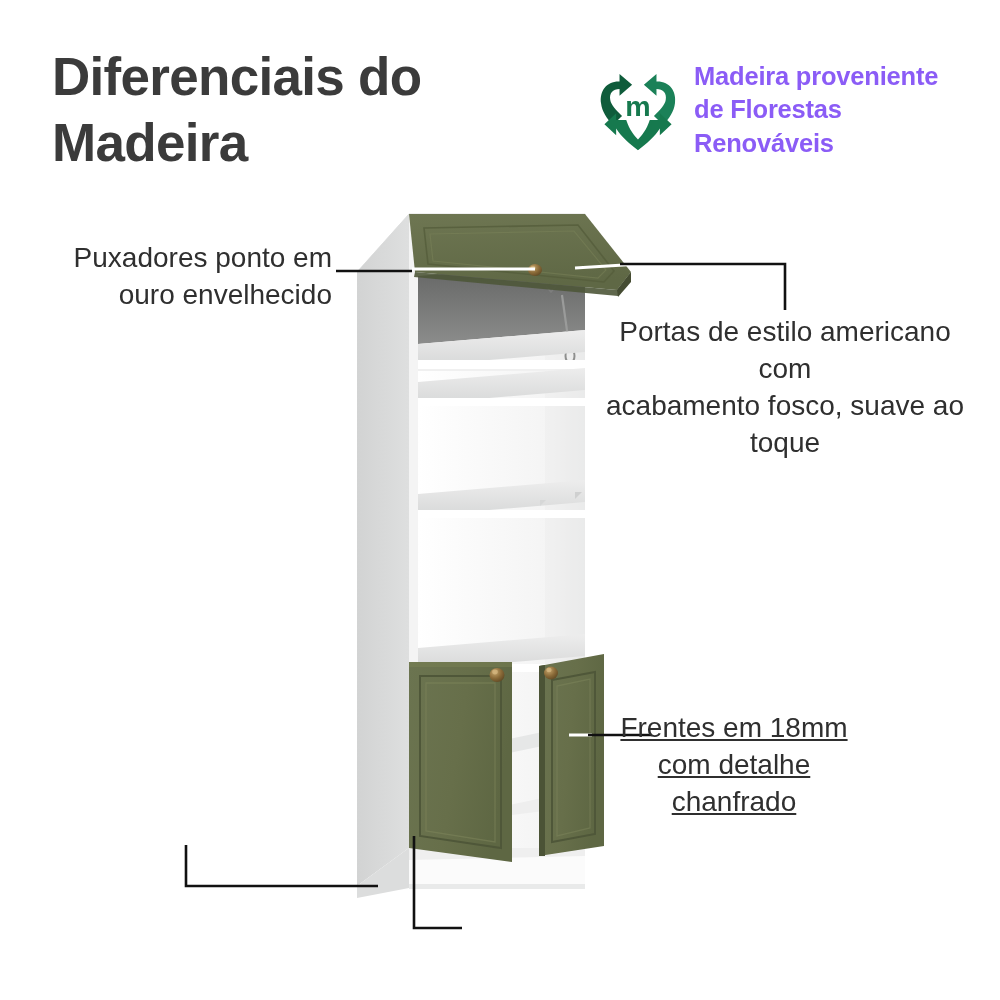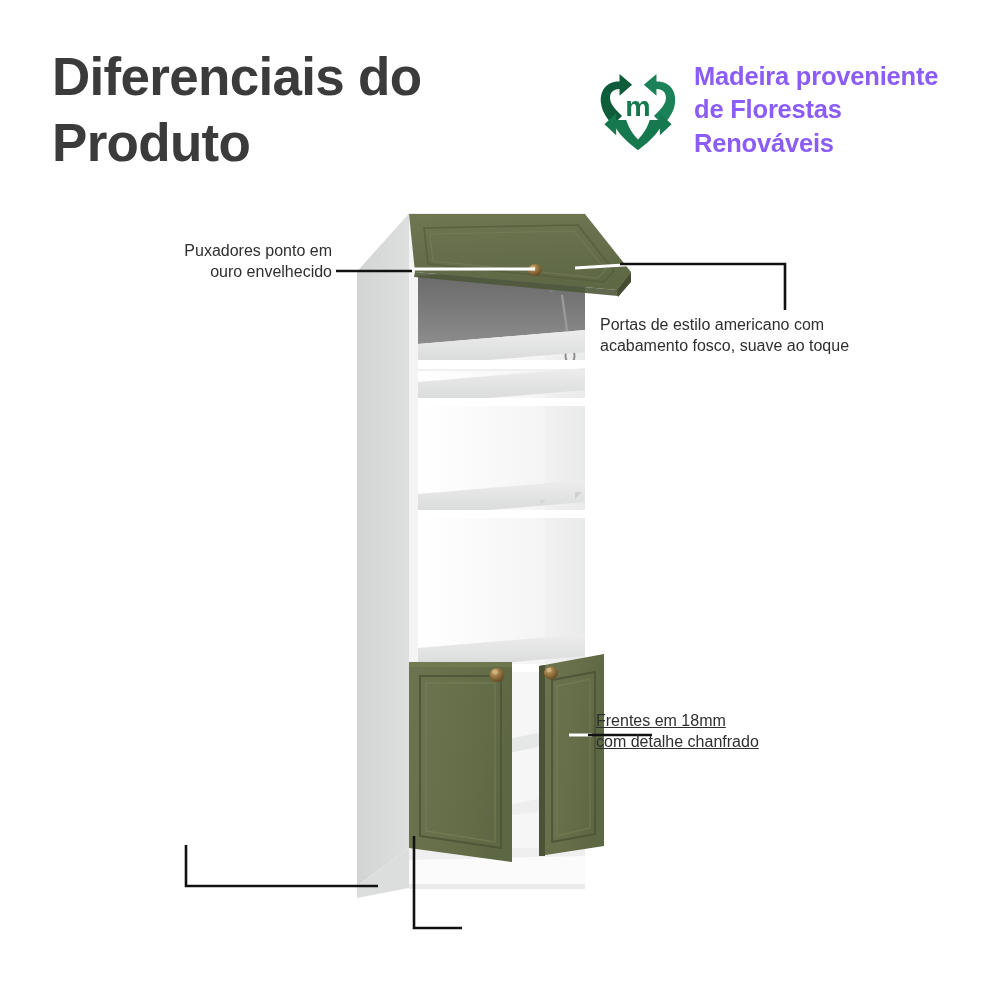--- a/index.html
+++ b/index.html
@@ -57,27 +57,27 @@
     line-height: 1.30;
     font-weight: bold;
     color: #8b5cf6;
     white-space: pre-line;
     letter-spacing: -0.2px;
   }
 
   
   .callout {
     position: absolute;
-    font-size: 16px;
+    font-size: 28px;
     line-height: 1.32;
     color: #2f2f2f;
     white-space: pre-line;
   }
   .callout.right-align { text-align: right; }
-  .callout.center-align { text-align: left; }
+  .callout.center-align { text-align: center; }
   .callout.left-align  { text-align: left; }
 
   #callout-puxadores {
     left: 40px;  top: 240px;  width: 292px;
   }
   #callout-portas {
     left: 600px; top: 314px;  width: 370px;
   }
   #callout-frentes {
     left: 596px; top: 710px;  width: 276px; text-decoration: underline;
@@ -96,21 +96,21 @@
     width: 1000px; height: 1000px;
   }
   #leader-lines { pointer-events: none; }
 </style>
 </head>
 <body>
 
 <div id="stage">
 
   <div id="page-title">Diferenciais do
-Produto</div>
+Madeira</div>
 
   <div id="eco-badge">
     <svg id="eco-logo-icon" viewBox="0 0 100 100">
 
       <g>
 
         <path d="M27 16 C12 16 4 28 6 42 C7 52 13 60 20 68 L31 57 C24 50 18 44 17 38 C15.5 30 20 25 28 25 L28 33 L43 20 L28 7 L28 16 Z" fill="#0f5c3b"></path>
 
         <path d="M73 16 C88 16 96 28 94 42 C93 52 87 60 80 68 L69 57 C76 50 82 44 83 38 C84.5 30 80 25 72 25 L72 33 L57 20 L72 7 L72 16 Z" fill="#1b8158"></path>
 

